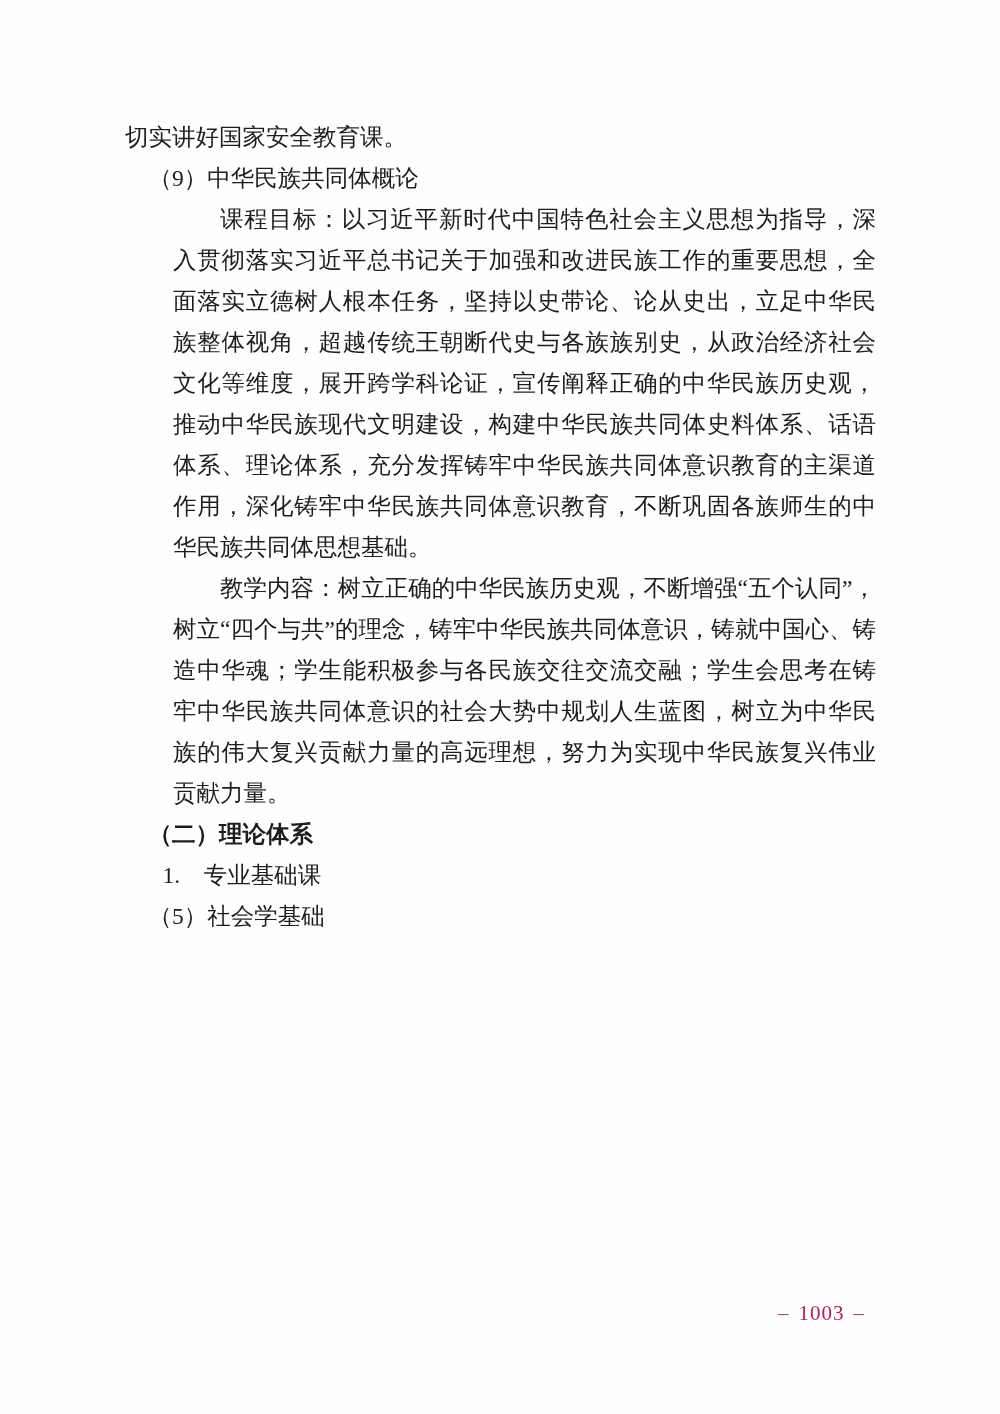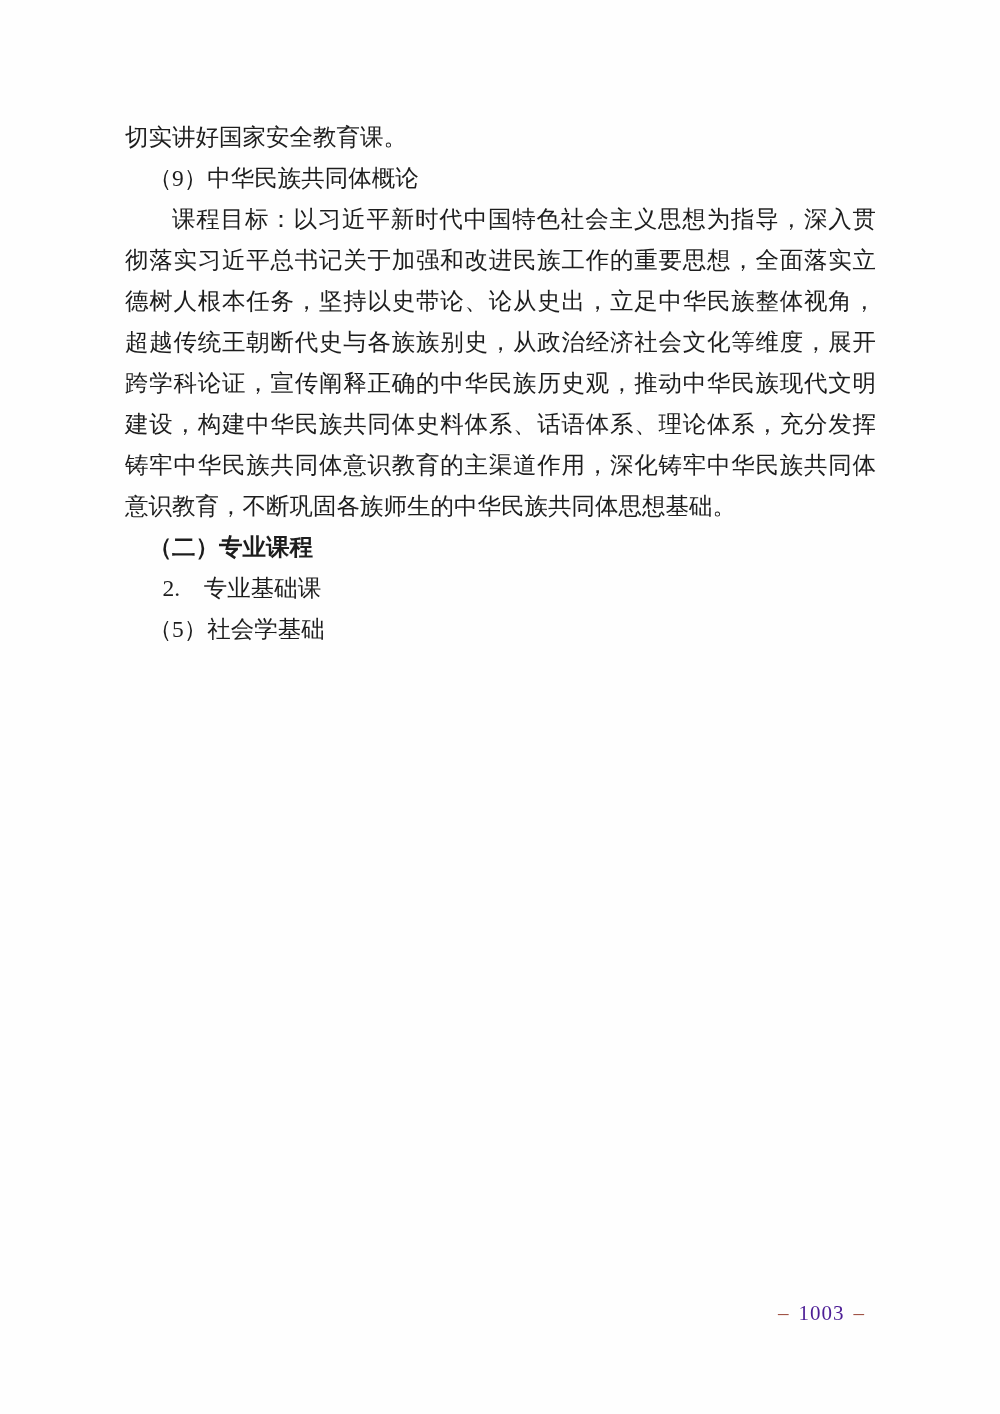--- a/index.html
+++ b/index.html
@@ -23,45 +23,46 @@
     color: #1d1d1d;
   }
   .para {
     margin: 0;
     font-size: 23.5px;
     line-height: 41px;
     text-align: justify;
     text-justify: inter-ideograph;
     word-break: break-all;
   }
-  .indent2 { text-indent: 2em; }
+  .indent2 { text-indent: 2em; margin-left: 48px; }
   .indent1 { text-indent: 1em; }
   .indent16 { text-indent: 1.6em; }
   .section-heading { font-weight: bold; }
   .footer {
     position: absolute;
     top: 1301px;
     right: 135px;
     font-size: 21px;
     line-height: 24px;
     letter-spacing: 1px;
     white-space: nowrap;
   }
   .footer .dash { color: #9c4a3c; }
-  .footer .pagenum { color: #4c1d95; margin: 16px 9px; }
+  .footer .pagenum { color: #be185d; margin: 16px 9px; }
 </style>
 </head>
 <body>
 
 <div class="page">
   <div class="content">
     <p class="para">切实讲好国家安全教育课。</p>
     <p class="para indent1">（9）中华民族共同体概论</p>
     <p class="para indent2">课程目标：以习近平新时代中国特色社会主义思想为指导，深入贯彻落实习近平总书记关于加强和改进民族工作的重要思想，全面落实立德树人根本任务，坚持以史带论、论从史出，立足中华民族整体视角，超越传统王朝断代史与各族族别史，从政治经济社会文化等维度，展开跨学科论证，宣传阐释正确的中华民族历史观，推动中华民族现代文明建设，构建中华民族共同体史料体系、话语体系、理论体系，充分发挥铸牢中华民族共同体意识教育的主渠道作用，深化铸牢中华民族共同体意识教育，不断巩固各族师生的中华民族共同体思想基础。</p>
-    <p class="para indent1 section-heading">（二）专业课程</p>
-    <p class="para indent16">2.　专业基础课</p>
+    <p class="para indent2">教学内容：树立正确的中华民族历史观，不断增强“五个认同”，树立“四个与共”的理念，铸牢中华民族共同体意识，铸就中国心、铸造中华魂；学生能积极参与各民族交往交流交融；学生会思考在铸牢中华民族共同体意识的社会大势中规划人生蓝图，树立为中华民族的伟大复兴贡献力量的高远理想，努力为实现中华民族复兴伟业贡献力量。</p>
+    <p class="para indent1 section-heading">（二）理论体系</p>
+    <p class="para indent16">1.　专业基础课</p>
     <p class="para indent1">（5）社会学基础</p>
   </div>
 
   <div class="footer">
     <span class="dash">–</span><span class="pagenum">1003</span><span class="dash">–</span>
   </div>
 </div>
 
 </body></html>

